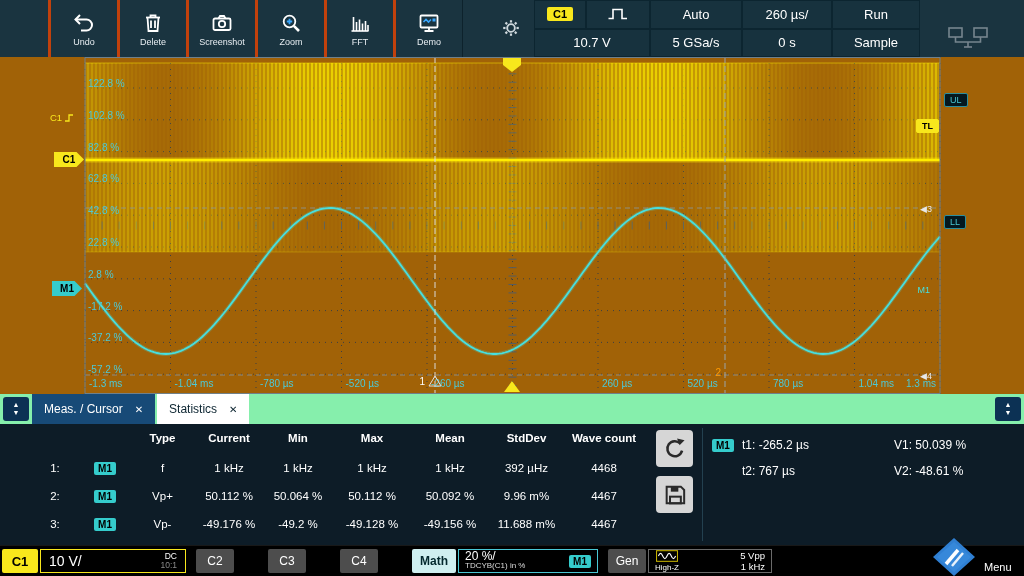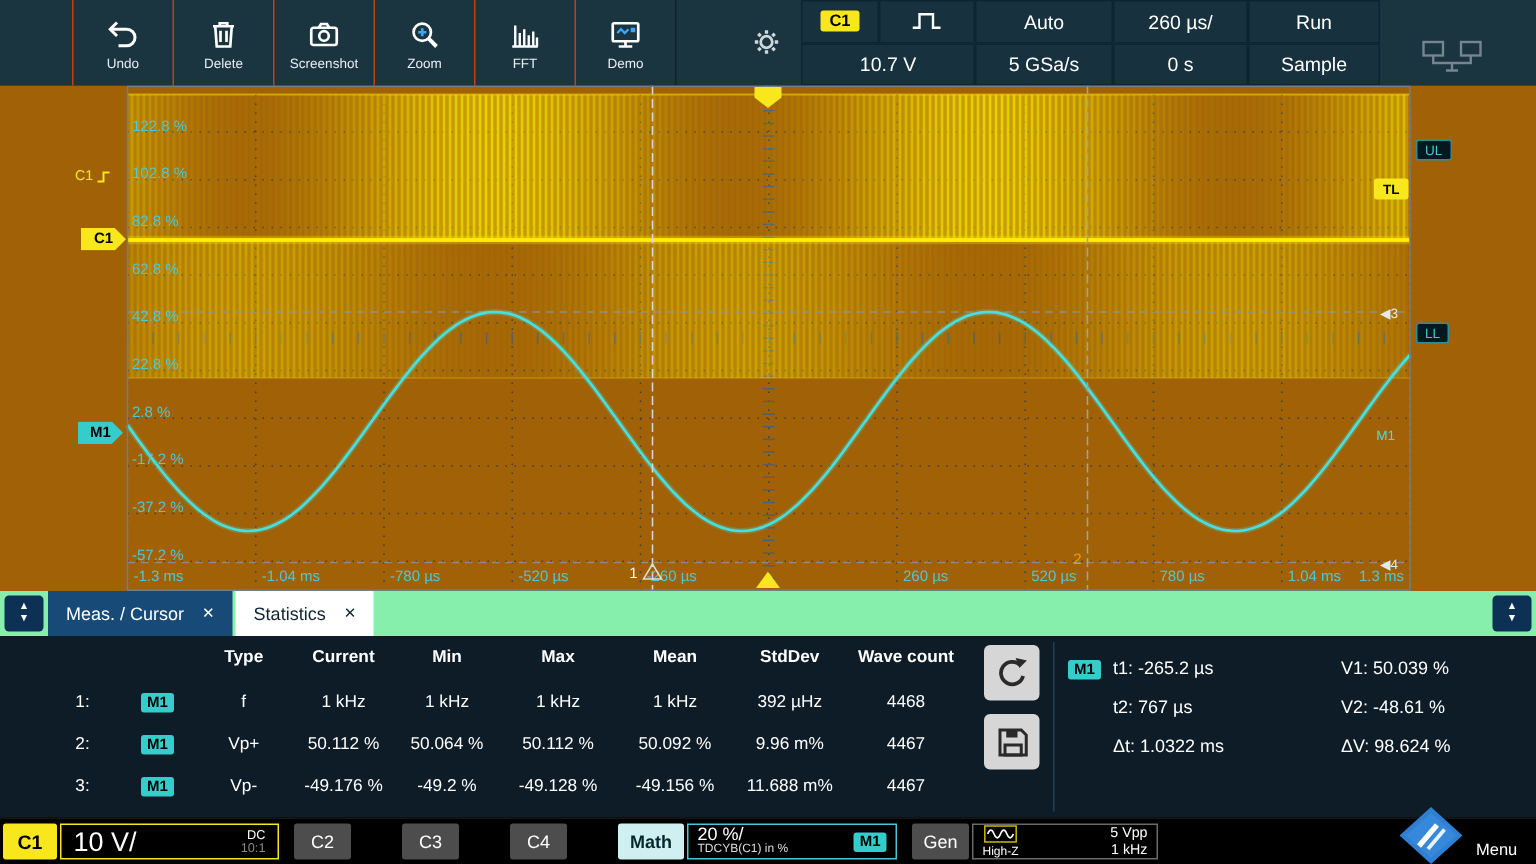--- a/index.html
+++ b/index.html
@@ -2,21 +2,21 @@
 <html><head>
 <meta charset="utf-8">
 <style>
   html,body{margin:0;padding:0;background:#000;}
   .app{position:relative;width:1024px;height:576px;background:#000;overflow:hidden;
        font-family:"Liberation Sans",sans-serif;-webkit-font-smoothing:antialiased;}
 
   
   .toolbar{position:absolute;left:0;top:0;width:1024px;height:57px;background:#1a3440;}
   .tb-buttons{position:absolute;left:48px;top:0;height:57px;display:flex;}
-  .tb-btn{min-width:54px;padding:0 6px;border-left:1px solid #c2410c;display:flex;flex-direction:column;
+  .tb-btn{min-width:54px;padding:0 6px;border-left:3px solid #c2410c;display:flex;flex-direction:column;
           align-items:center;justify-content:center;gap:2px;cursor:pointer;}
   .tb-btn:last-child{border-right:1px solid #0d222c;}
   .tb-btn svg{width:24px;height:24px;}
   .tb-label{font-size:9px;color:#e8eef2;white-space:nowrap;}
   .tb-gear{position:absolute;left:500px;top:17px;width:22px;height:22px;cursor:pointer;}
   .status-grid{position:absolute;left:534px;top:0;width:386px;height:57px;display:grid;
                grid-template-columns:52px 64px 92px 90px 88px;grid-template-rows:28.5px 28.5px;}
   .st-cell{border:1px solid #0c2530;display:flex;align-items:center;justify-content:center;
            color:#fff;font-size:13px;background:#17323e;cursor:pointer;}
   .badge-yellow{background:#f8e71c;color:#000;font-weight:bold;font-size:11px;padding:1px 6px;border-radius:2px;}
@@ -67,21 +67,21 @@
   .res-b{width:30px;}
   .res-time{width:152px;}
 
   
   .bottombar{position:absolute;left:0;top:545px;width:1024px;height:31px;background:#000;border-top:1px solid #181818;}
   .cb-badge{position:absolute;top:3px;height:24px;display:flex;align-items:center;justify-content:center;
             border-radius:2px;font-size:12px;cursor:pointer;}
   .cb-box{position:absolute;top:3px;height:24px;display:flex;align-items:center;box-sizing:border-box;cursor:pointer;}
   .cb-c1-badge{left:2px;width:36px;background:#f8e71c;color:#000;font-weight:bold;font-size:13px;}
   .cb-c1-box{left:40px;width:146px;border:1px solid #f8e71c;padding:0 8px;}
-  .c1-scale{color:#fff;font-size:18px;}
+  .c1-scale{color:#fff;font-size:14px;}
   .c1-sub{margin-left:auto;display:flex;flex-direction:column;font-size:8.5px;line-height:9px;text-align:right;}
   .c1-sub .coupling{color:#fff;}
   .c1-sub .probe{color:#8a8a8a;}
   .cb-gray{background:#4d4d4d;color:#fff;width:38px;}
   .cb-c2{left:196px;} .cb-c3{left:268px;} .cb-c4{left:340px;}
   .cb-math-badge{left:412px;width:44px;background:#cfeff0;color:#03282d;font-weight:bold;}
   .cb-math-box{left:458px;width:140px;border:1px solid #49c7d4;padding:0 6px;}
   .math-lines{display:flex;flex-direction:column;justify-content:center;line-height:10px;}
   .math-scale{color:#fff;font-size:12px;}
   .math-expr{color:#ddd;font-size:8px;}
@@ -1314,25 +1314,20 @@
       <div class="res-row">
         <span class="res-b"><span class="src-badge">M1</span></span>
         <span class="res-time">t1: -265.2 µs</span>
         <span>V1: 50.039 %</span>
       </div>
       <div class="res-row">
         <span class="res-b"></span>
         <span class="res-time">t2: 767 µs</span>
         <span>V2: -48.61 %</span>
       </div>
-      <div class="res-row">
-        <span class="res-b"></span>
-        <span class="res-time">Δt: 1.0322 ms</span>
-        <span>ΔV: 98.624 %</span>
-      </div>
     </div>
   </div>
 
   <div class="bottombar">
     <div class="cb-badge cb-c1-badge">C1</div>
     <div class="cb-box cb-c1-box">
       <span class="c1-scale">10 V/</span>
       <span class="c1-sub">
         <span class="coupling">DC</span>
         <span class="probe">10:1</span>

